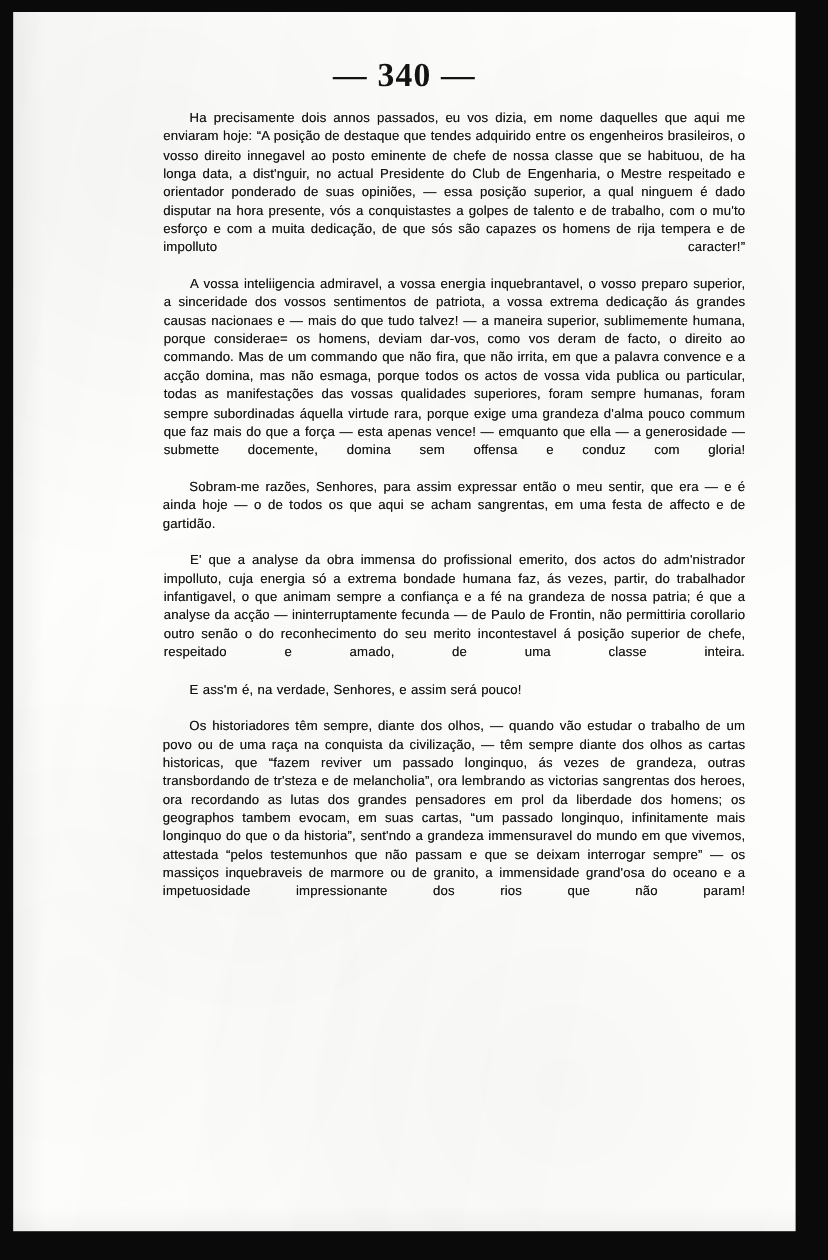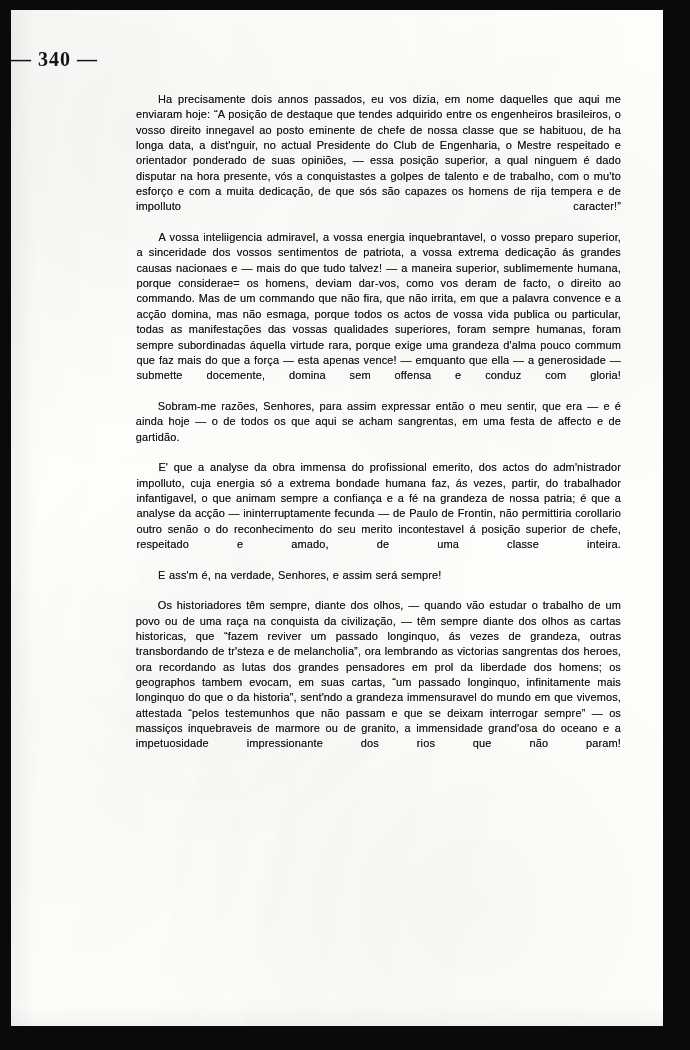--- a/index.html
+++ b/index.html
@@ -56,23 +56,23 @@
     background: linear-gradient(90deg, rgba(0,0,0,0.045) 0px, rgba(0,0,0,0) 26px),
                 linear-gradient(0deg, rgba(0,0,0,0.035) 0px, rgba(0,0,0,0) 22px);
     z-index: 4;
   }
 
   #folio {
     position: absolute;
     top: 38px;
     left: 0;
     width: 652px;
-    text-align: left;
+    text-align: center;
     font-family: "Liberation Serif", "DejaVu Serif", serif;
-    font-size: 20px;
+    font-size: 28px;
     font-weight: 700;
     letter-spacing: 1px;
     color: #141414;
     z-index: 5;
   }
 
   #body-text {
     position: absolute;
     left: 93px;
     top: 82px;
@@ -118,18 +118,18 @@
 
   <div id="paper" style="background: rgb(253, 253, 251);">
 
     <div id="folio" style="color: rgb(19, 19, 19);">— 340 —</div>
 
     <div id="body-text" style="color: rgb(19, 19, 19);">
       <p>Ha precisamente dois annos passados, eu vos dizia, em nome daquelles que aqui me enviaram hoje: “A posição de destaque que tendes adquirido entre os engenheiros brasileiros, o vosso direito innegavel ao posto eminente de chefe de nossa classe que se habituou, de ha longa data, a dist'nguir, no actual Presidente do Club  de Engenharia, o Mestre respeitado e orientador ponderado de suas opiniões, — essa posição superior, a qual ninguem é dado disputar na hora presente, vós a conquistastes a golpes de talento e de trabalho, com o mu'to esforço e com a muita dedicação, de que sós são capazes os homens de rija tempera e de impolluto caracter!”</p>
       <p>A vossa inteliigencia admiravel, a vossa energia inquebrantavel, o vosso preparo superior, a sinceridade dos vossos sentimentos de patriota, a vossa extrema dedicação ás grandes causas nacionaes e — mais do que tudo talvez! — a maneira superior, sublimemente humana, porque considerae= os homens, deviam dar-vos, como vos deram de facto, o direito ao commando. Mas de um commando que não fira, que não irrita, em que a palavra convence e a acção domina, mas não esmaga, porque todos os actos de vossa vida publica ou particular, todas as manifestações das vossas qualidades superiores, foram sempre humanas, foram sempre subordinadas áquella virtude rara, porque exige uma grandeza d'alma pouco commum que faz mais do que a força — esta apenas  vence! — emquanto que ella — a generosidade — submette docemente, domina sem offensa e conduz com gloria!</p>
       <p>Sobram-me razões, Senhores, para assim expressar então o meu sentir, que era — e é ainda hoje — o de todos os que aqui se acham sangrentas, em uma festa de affecto e de gartidão.</p>
       <p>E' que a analyse da obra immensa do profissional emerito, dos actos do adm'nistrador impolluto, cuja energia só a extrema bondade humana faz, ás vezes, partir, do trabalhador infantigavel, o que animam sempre a confiança e a fé na grandeza de nossa patria; é que a analyse da acção — ininterruptamente fecunda — de Paulo de Frontin, não permittiria corollario outro senão o do reconhecimento do seu merito incontestavel á posição superior de chefe, respeitado e amado, de uma classe inteira.</p>
-      <p class="para-last-short">E ass'm é, na verdade, Senhores, e assim será sempre!</p>
+      <p class="para-last-short">E ass'm é, na verdade, Senhores, e assim será pouco!</p>
       <p>Os historiadores têm sempre, diante dos olhos, — quando vão estudar o trabalho de um povo ou de uma raça na conquista da civilização, — têm sempre diante dos olhos as cartas historicas, que “fazem reviver um passado longinquo, ás vezes de grandeza, outras transbordando de tr'steza e de melancholia”, ora lembrando as victorias sangrentas dos heroes, ora recordando as lutas dos grandes pensadores em prol da liberdade dos homens; os geographos tambem evocam, em suas cartas, “um passado longinquo, infinitamente mais longinquo do que o da historia”, sent'ndo a grandeza immensuravel do mundo em que vivemos, attestada “pelos testemunhos que não passam e que se deixam interrogar sempre” — os massiços inquebraveis de marmore ou de granito, a immensidade grand'osa do oceano e a impetuosidade impressionante dos rios que não param!</p>
     </div>
 
   </div>
 </div>
 
 </body></html>

